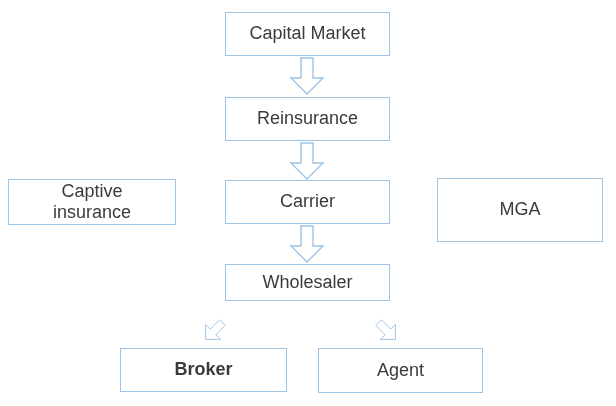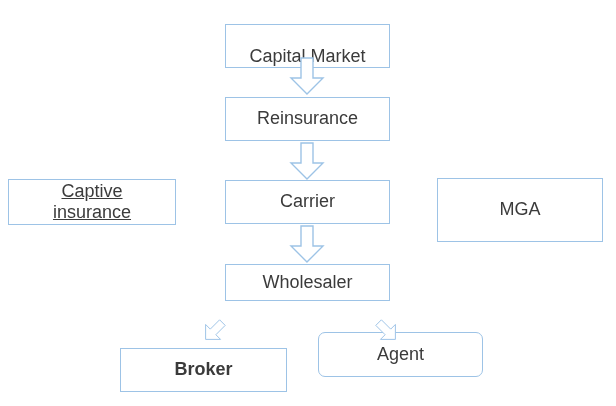--- a/index.html
+++ b/index.html
@@ -51,49 +51,49 @@
     stroke-linejoin: miter;
   }
   .arrow.diag-left  { transform: rotate(45deg)  scale(0.66); transform-origin: 50% 50%; }
   .arrow.diag-right { transform: rotate(-45deg) scale(0.66); transform-origin: 50% 50%; }
 </style>
 </head>
 <body>
 
 <div class="canvas">
 
-  <div class="node" style="left:225px; top:24px;  width:165px; height:44px;align-items:flex-end;">
+  <div class="node" style="left:225px; top:12px;  width:165px; height:44px;">
     <span class="lbl">Capital Market</span>
   </div>
 
   <div class="node" style="left:225px; top:180px; width:165px; height:44px;">
     <span class="lbl">Carrier</span>
   </div>
 
   <div class="node" style="left:225px; top:97px;  width:165px; height:44px;">
     <span class="lbl">Reinsurance</span>
   </div>
 
   <div class="node" style="left:225px; top:264px; width:165px; height:37px;">
     <span class="lbl">Wholesaler</span>
   </div>
 
-  <div class="node" style="left:8px;   top:179px; width:168px; height:46px;text-decoration:underline;">
+  <div class="node" style="left:8px;   top:179px; width:168px; height:46px;">
     <span class="lbl narrow">Captive insurance</span>
   </div>
 
   <div class="node" style="left:437px; top:178px; width:166px; height:64px;">
     <span class="lbl">MGA</span>
   </div>
 
   <div class="node" style="left:120px; top:348px; width:167px; height:44px;font-weight:bold;">
     <span class="lbl">Broker</span>
   </div>
 
-  <div class="node" style="left:318px; top:332px; width:165px; height:45px;border-radius:7px;">
+  <div class="node" style="left:318px; top:348px; width:165px; height:45px;">
     <span class="lbl">Agent</span>
   </div>
 
   <div class="arrow" style="left:290px; top:57px;">
     <svg viewBox="0 0 34 38" aria-hidden="true">
       <path d="M11 1 H23 V21 H33 L17 37 L1 21 H11 Z"></path>
     </svg>
   </div>
 
   <div class="arrow" style="left:290px; top:142px;">

